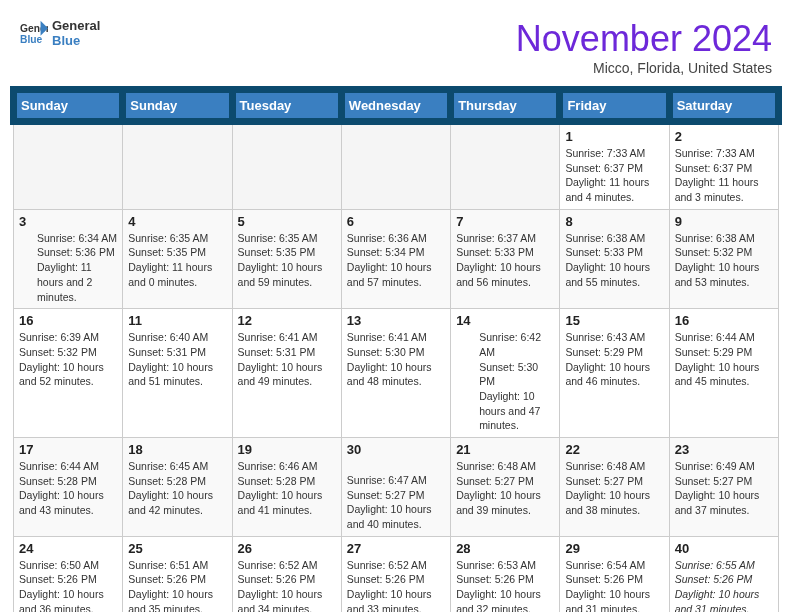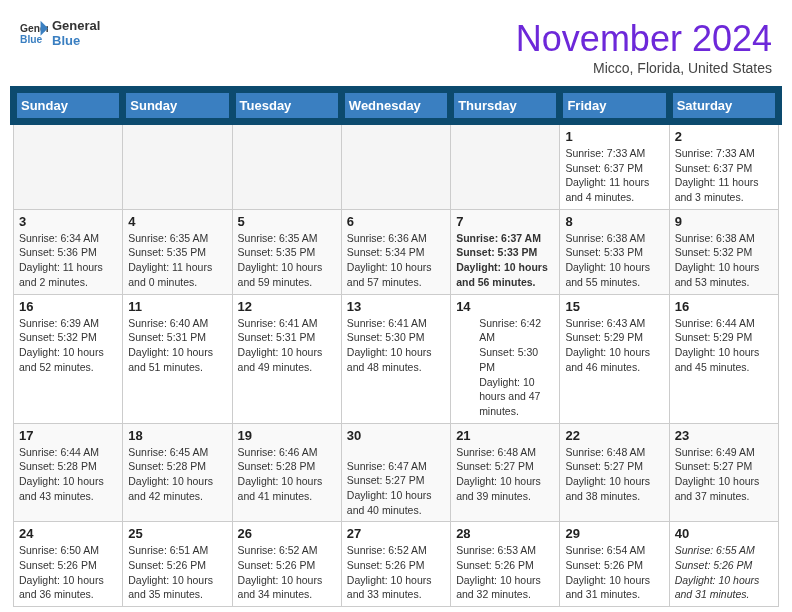--- a/index.html
+++ b/index.html
@@ -129,21 +129,21 @@
         <td>
           <span class="day-num">2</span>
           <div class="day-info" style="white-space: pre-line;">Sunrise: 7:33 AM
 Sunset: 6:37 PM
 Daylight: 11 hours and 3 minutes.</div>
         </td>
       </tr>
       <tr>
         <td>
           <span class="day-num">3</span>
-          <div class="day-info" style="white-space: pre-line;">Sunrise: 6:34 AM
+          <div class="day-info" style="white-space: pre-line; margin-left: 18px;">Sunrise: 6:34 AM
 Sunset: 5:36 PM
 Daylight: 11 hours and 2 minutes.</div>
         </td>
         <td>
           <span class="day-num">4</span>
           <div class="day-info" style="white-space: pre-line;">Sunrise: 6:35 AM
 Sunset: 5:35 PM
 Daylight: 11 hours and 0 minutes.</div>
         </td>
         <td>
@@ -153,21 +153,21 @@
 Daylight: 10 hours and 59 minutes.</div>
         </td>
         <td>
           <span class="day-num">6</span>
           <div class="day-info" style="white-space: pre-line;">Sunrise: 6:36 AM
 Sunset: 5:34 PM
 Daylight: 10 hours and 57 minutes.</div>
         </td>
         <td>
           <span class="day-num">7</span>
-          <div class="day-info" style="white-space: pre-line; font-weight: bold;">Sunrise: 6:37 AM
+          <div class="day-info" style="white-space: pre-line;">Sunrise: 6:37 AM
 Sunset: 5:33 PM
 Daylight: 10 hours and 56 minutes.</div>
         </td>
         <td>
           <span class="day-num">8</span>
           <div class="day-info" style="white-space: pre-line;">Sunrise: 6:38 AM
 Sunset: 5:33 PM
 Daylight: 10 hours and 55 minutes.</div>
         </td>
         <td>

